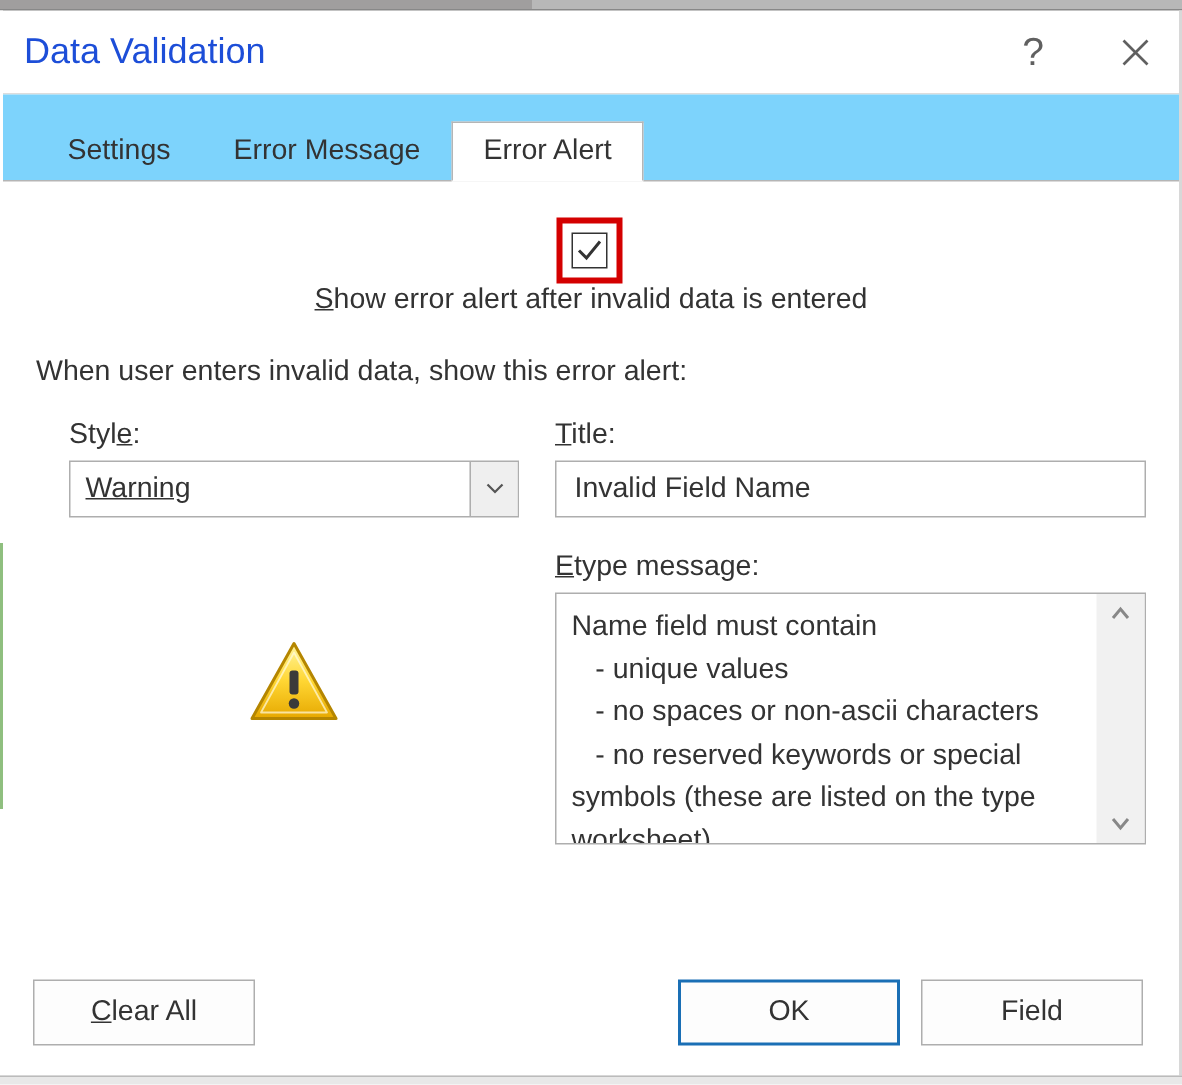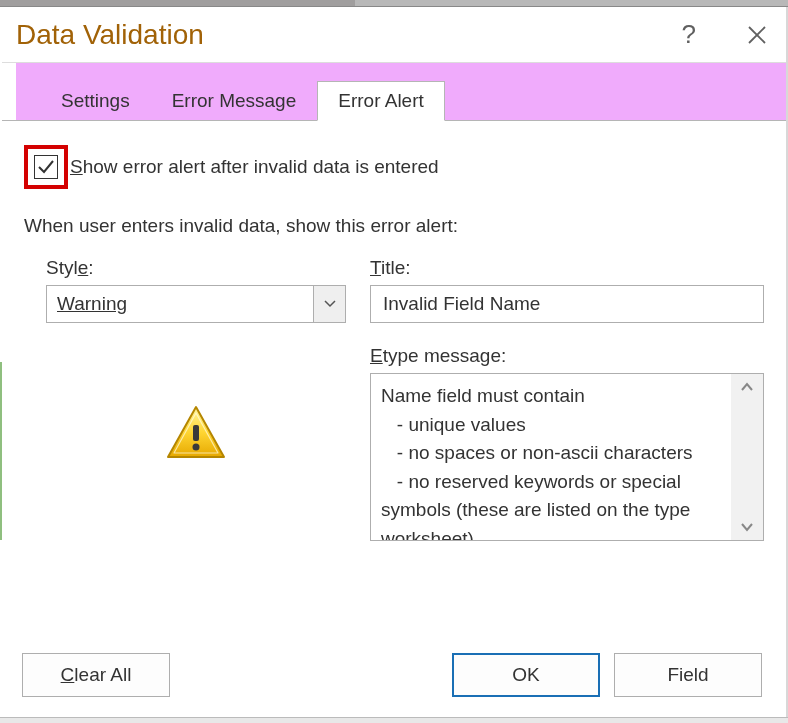--- a/index.html
+++ b/index.html
@@ -22,22 +22,22 @@
       border-bottom: 1px solid #888;
     }
     .title-bar {
       display: flex;
       align-items: center;
       height: 56px;
       padding: 0 18px 0 16px;
       border-bottom: 1px solid #ddd;
     }
     .title-text {
-      font-size: 28px;
-      color: #a16207;
+      font-size: 24px;
+      color: #1d4ed8;
       font-weight: 400;
       flex: 1;
     }
     .title-help {
       font-size: 26px;
       color: #606060;
       margin-right: 48px;
       cursor: pointer;
     }
     .title-close {
@@ -45,22 +45,21 @@
       color: #606060;
       padding: 2px;
     }
     .title-close svg {
       display: block;
     }
     .tab-strip {
       display: flex;
       padding-left: 24px;
       padding-top: 18px;
-      background: #f0abfc;
-      margin-left: 16px;
+      background: #7dd3fc;
     }
     .tab {
       padding: 8px 20px;
       font-size: 19px;
       color: #333;
       border: 1px solid transparent;
       border-bottom: none;
       cursor: pointer;
       position: relative;
     }
@@ -72,20 +71,21 @@
     }
     .tab-content-wrap {
       border-top: 1px solid #b5b5b5;
       margin: 0 2px;
       padding: 24px 22px 0 22px;
     }
     .checkbox-row {
       display: flex;
       align-items: center;
       margin-bottom: 26px;
+      flex-direction: column;
     }
     .checkbox-highlight {
       border: 4px solid #d40000;
       padding: 6px;
       display: inline-flex;
       align-items: center;
       justify-content: center;
       margin-right: 2px;
     }
     .checkbox-box {

